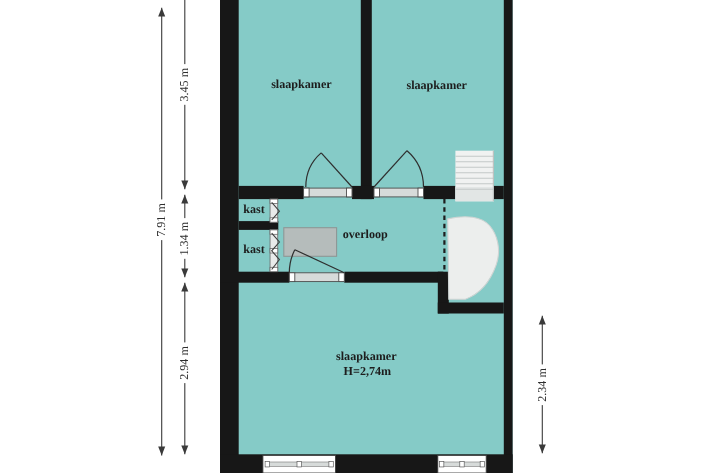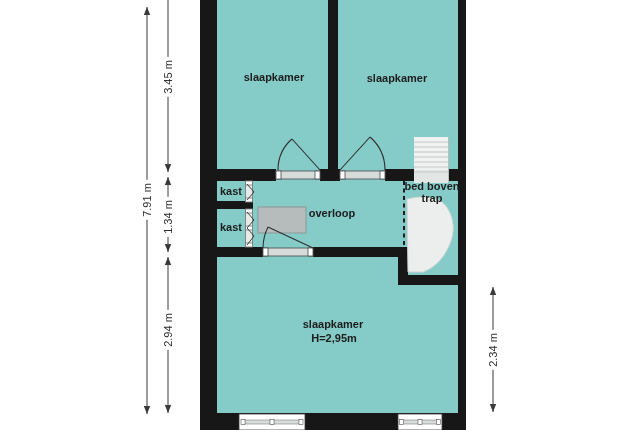--- a/index.html
+++ b/index.html
@@ -1,18 +1,18 @@
 <!DOCTYPE html>
 <html><head>
 <meta charset="utf-8">
 <style>
   html,body{margin:0;padding:0;background:#ffffff;}
   .stage{
     position:relative;width:640px;height:430px;background:#ffffff;
-    font-family:Liberation Sans, sans-serif;overflow:hidden;
+    font-family:Liberation Serif, serif;overflow:hidden;
   }
   .plan-svg{position:absolute;left:0;top:0;}
   .room-label{
     position:absolute;transform:translate(-50%,-50%);
     font-size:11px;font-weight:700;color:#1d1d1d;
     white-space:pre-line;text-align:center;line-height:12px;
   }
   .dim-label{
     position:absolute;transform:translate(-50%,-50%) rotate(-90deg);
     font-size:11px;font-weight:400;color:#2e2e2e;background:#ffffff;
@@ -150,24 +150,22 @@
       <polygon points="493,287 489.8,295 496.2,295"></polygon>
       <polygon points="493,412 489.8,404 496.2,404"></polygon>
     </g>
   </svg>
 
   <div class="room-label" style="left:274px;top:77px">slaapkamer</div>
   <div class="room-label" style="left:397px;top:78px">slaapkamer</div>
   <div class="room-label" style="left:231px;top:191px">kast</div>
   <div class="room-label" style="left:231px;top:227px">kast</div>
   <div class="room-label" style="left:332px;top:213px">overloop</div>
-  <div class="room-label" style="left:432px;top:192px">bed boven
-trap</div>
   <div class="room-label" style="left:333px;top:324px">slaapkamer</div>
-  <div class="room-label" style="left:334px;top:338px">H=2,95m</div>
+  <div class="room-label" style="left:334px;top:338px">H=2,74m</div>
 
   <div class="dim-label" style="left:147px;top:200px">7.91 m</div>
   <div class="dim-label" style="left:168px;top:77px">3.45 m</div>
   <div class="dim-label" style="left:168px;top:217px">1.34 m</div>
   <div class="dim-label" style="left:168px;top:330px">2.94 m</div>
   <div class="dim-label" style="left:493px;top:350px">2.34 m</div>
 
 </div>
 
 </body></html>

